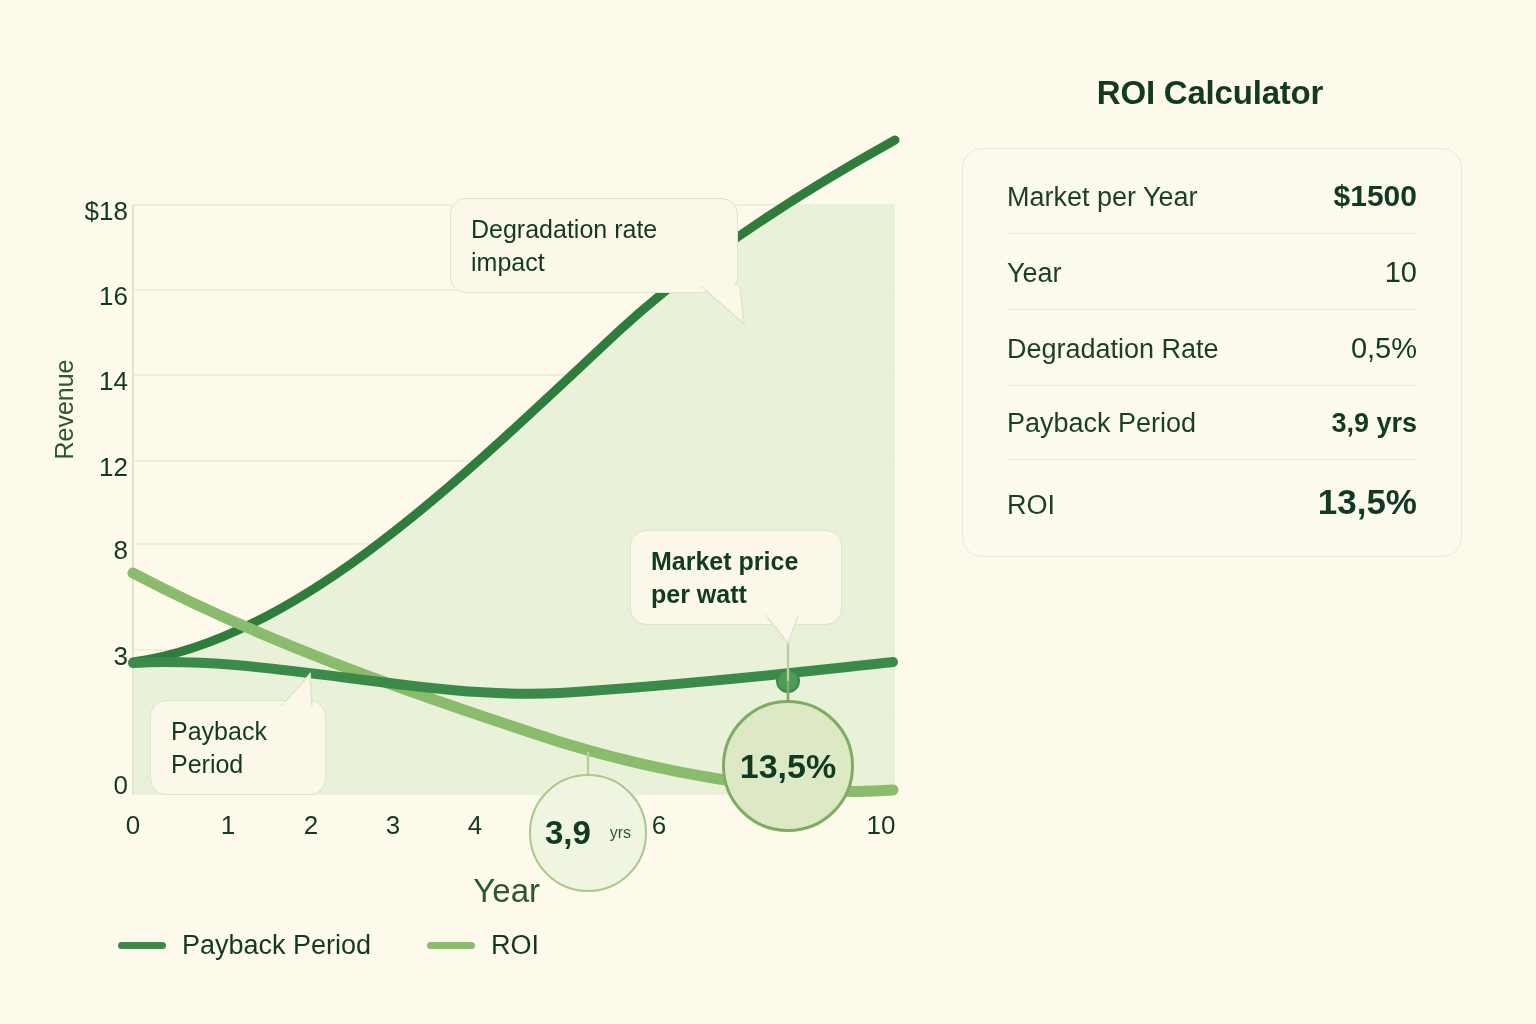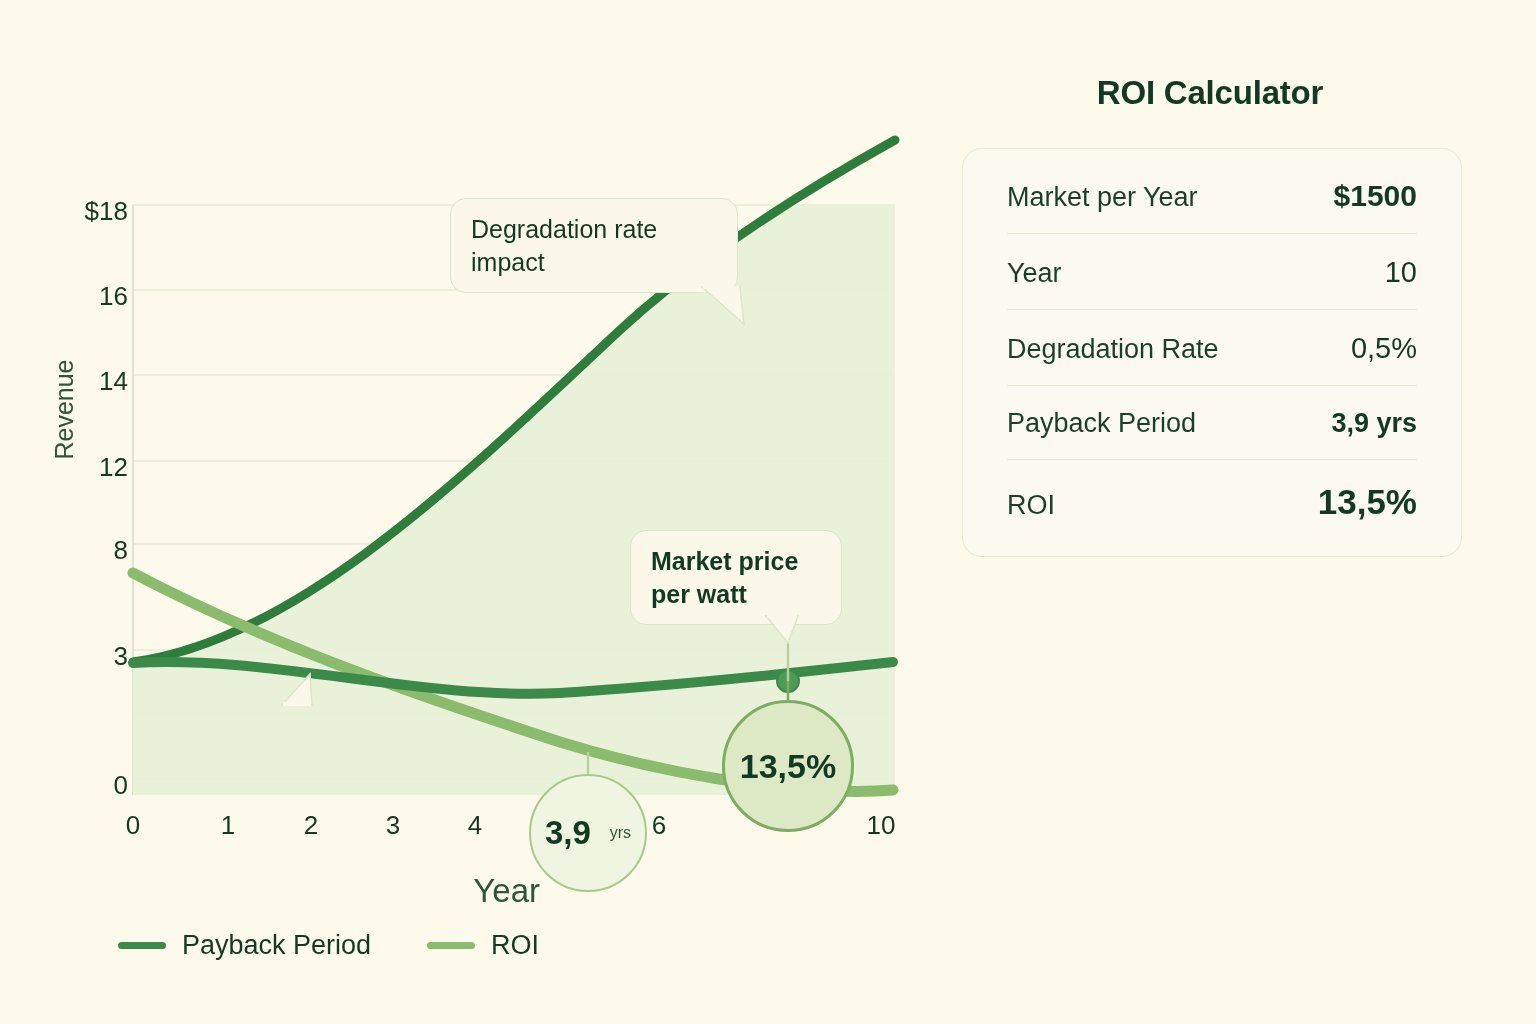--- a/index.html
+++ b/index.html
@@ -184,20 +184,22 @@
       <path d="M3,1 L39,1" stroke="#FBF8EA" stroke-width="4"></path>
     </svg>
 
     <div class="callout" id="callout-market">Market price
 per watt</div>
     <svg style="position:absolute;left:764px;top:615px;" width="40" height="30">
       <path d="M2,1 L24,28 L34,1 Z" fill="#FBF8EA" stroke="#DCE6C8" stroke-width="1.6"></path>
       <path d="M3,1 L33,1" stroke="#FBF8EA" stroke-width="4"></path>
     </svg>
 
+    <div class="callout" id="callout-payback">Payback
+Period</div>
     <svg style="position:absolute;left:278px;top:672px;" width="42" height="34">
       <path d="M4,33 L32,2 L34,33 Z" fill="#FBF8EA" stroke="#DCE6C8" stroke-width="1.6"></path>
       <path d="M5,32 L33,32" stroke="#FBF8EA" stroke-width="4"></path>
     </svg>
 
     <div class="bubble" id="bubble-payback">
       <span class="bub-main">3,9</span>
       <span class="bub-sub">yrs</span>
     </div>
     <div class="bubble" id="bubble-roi">

